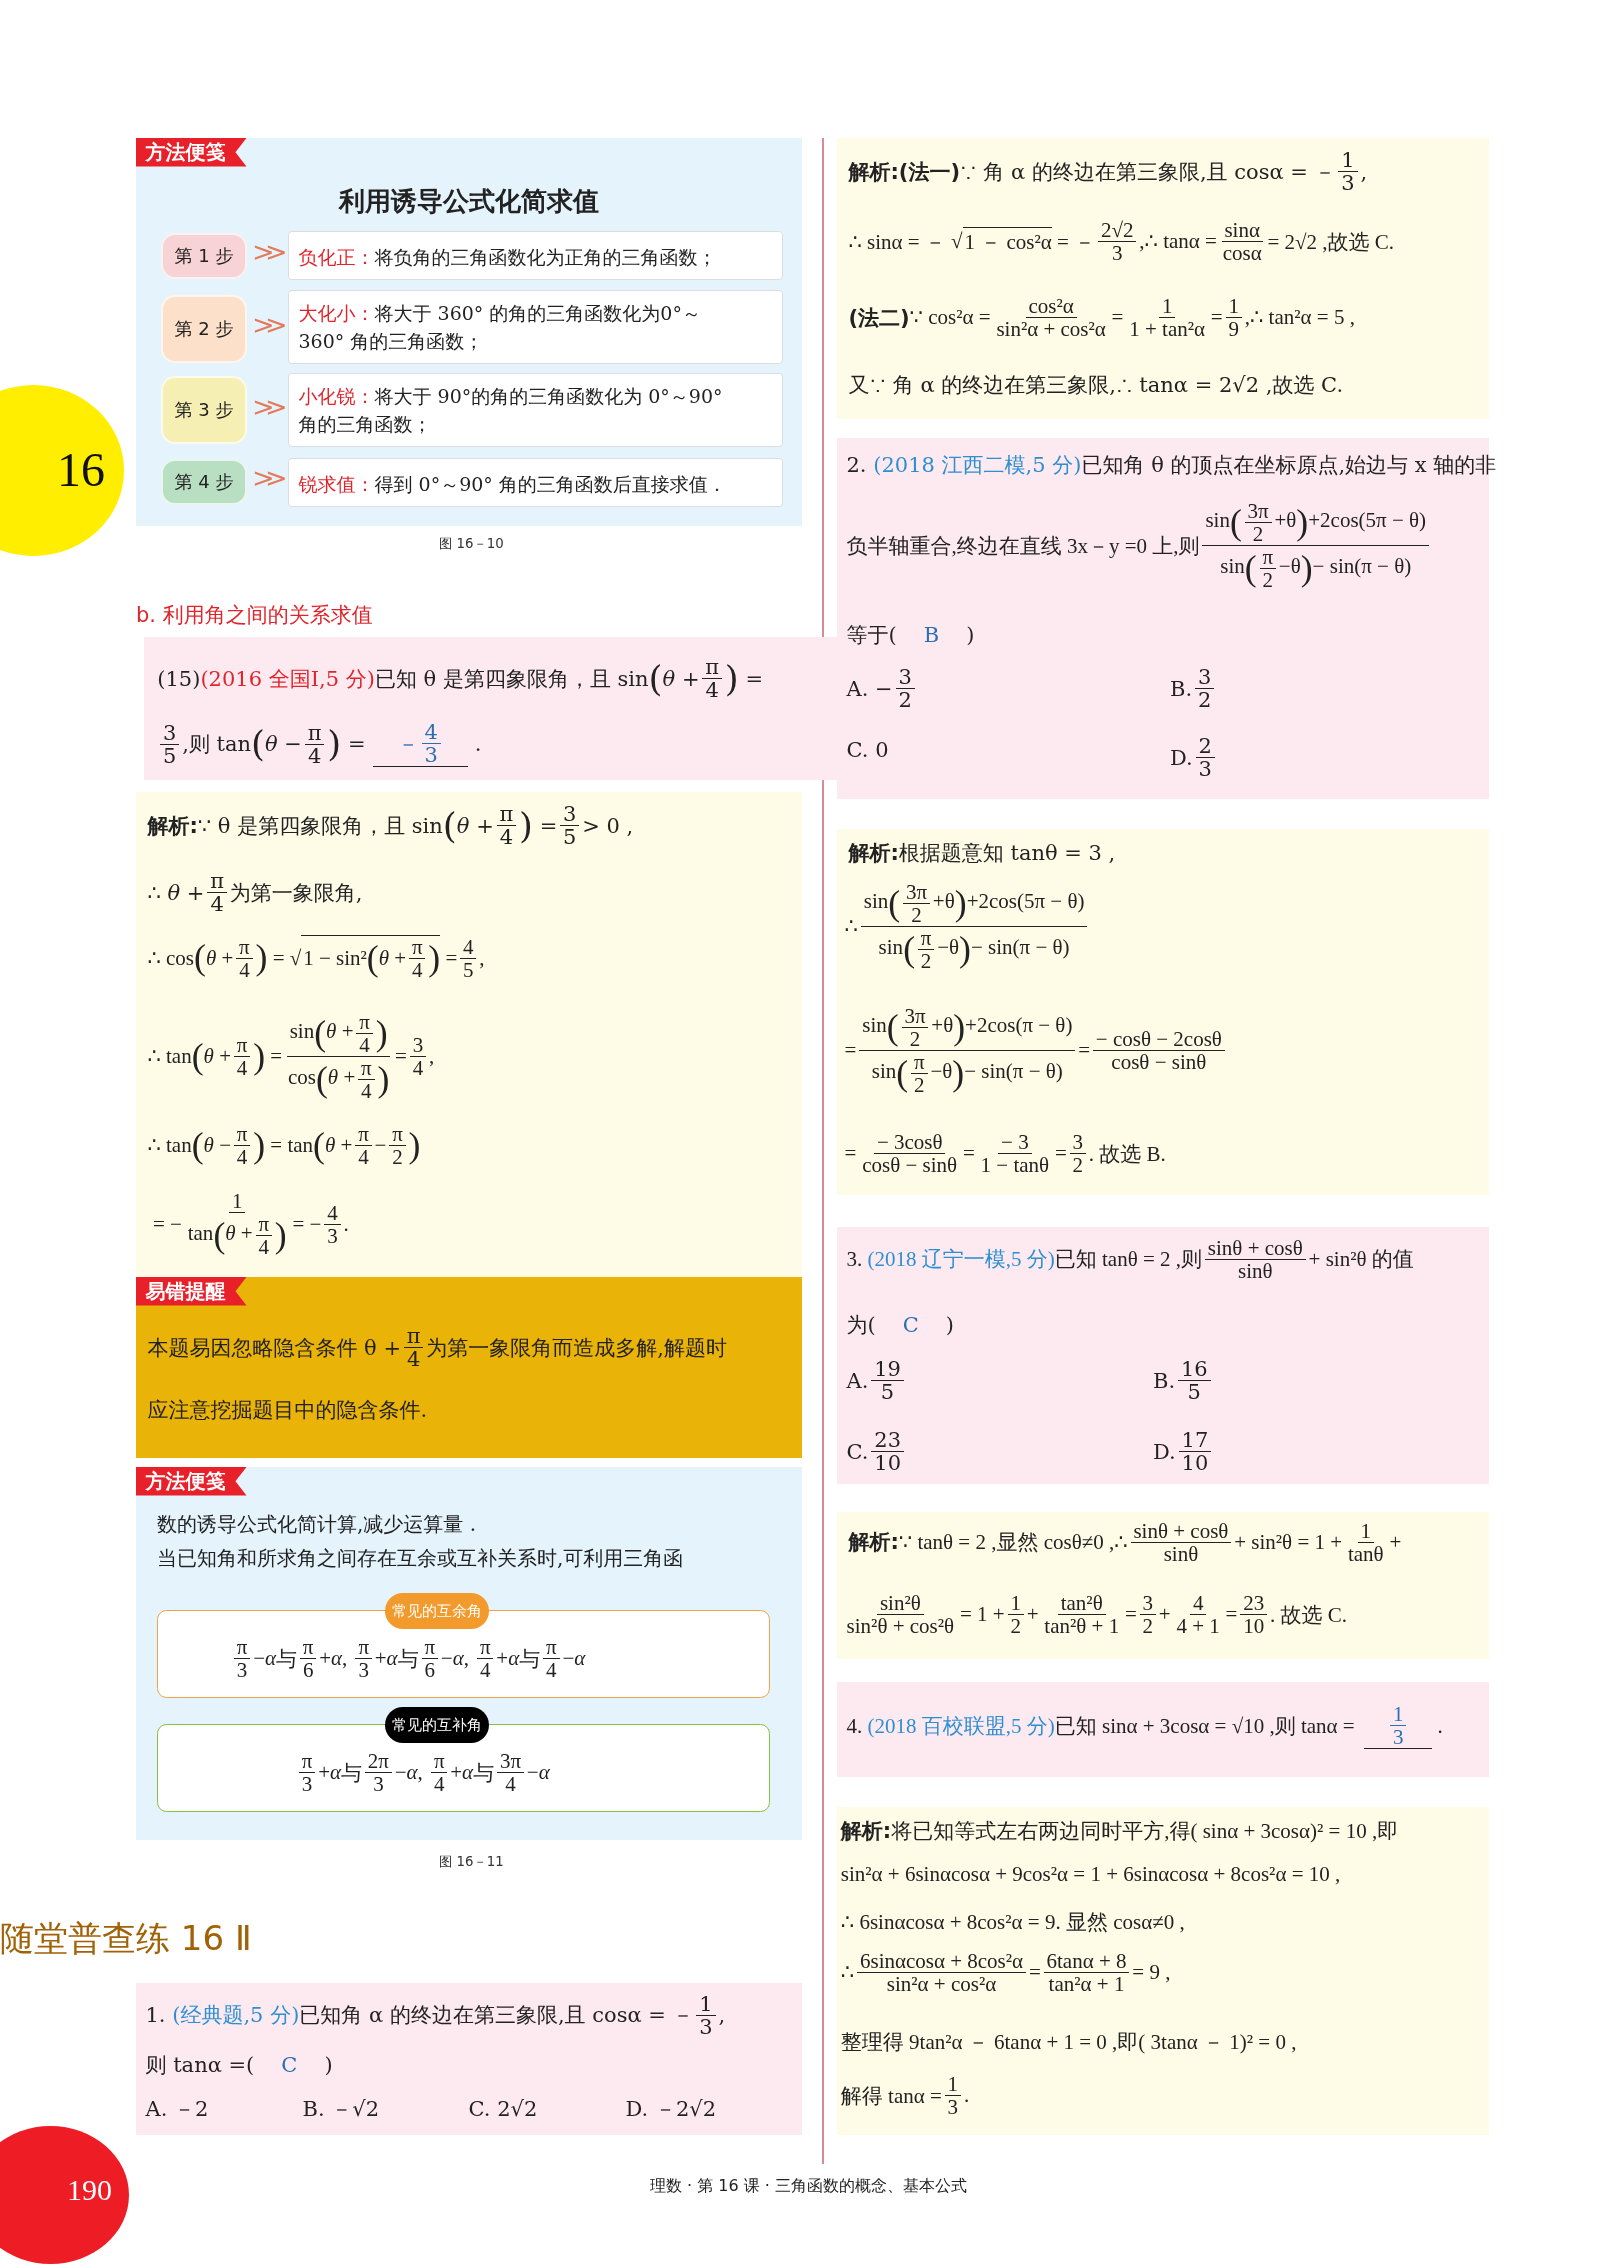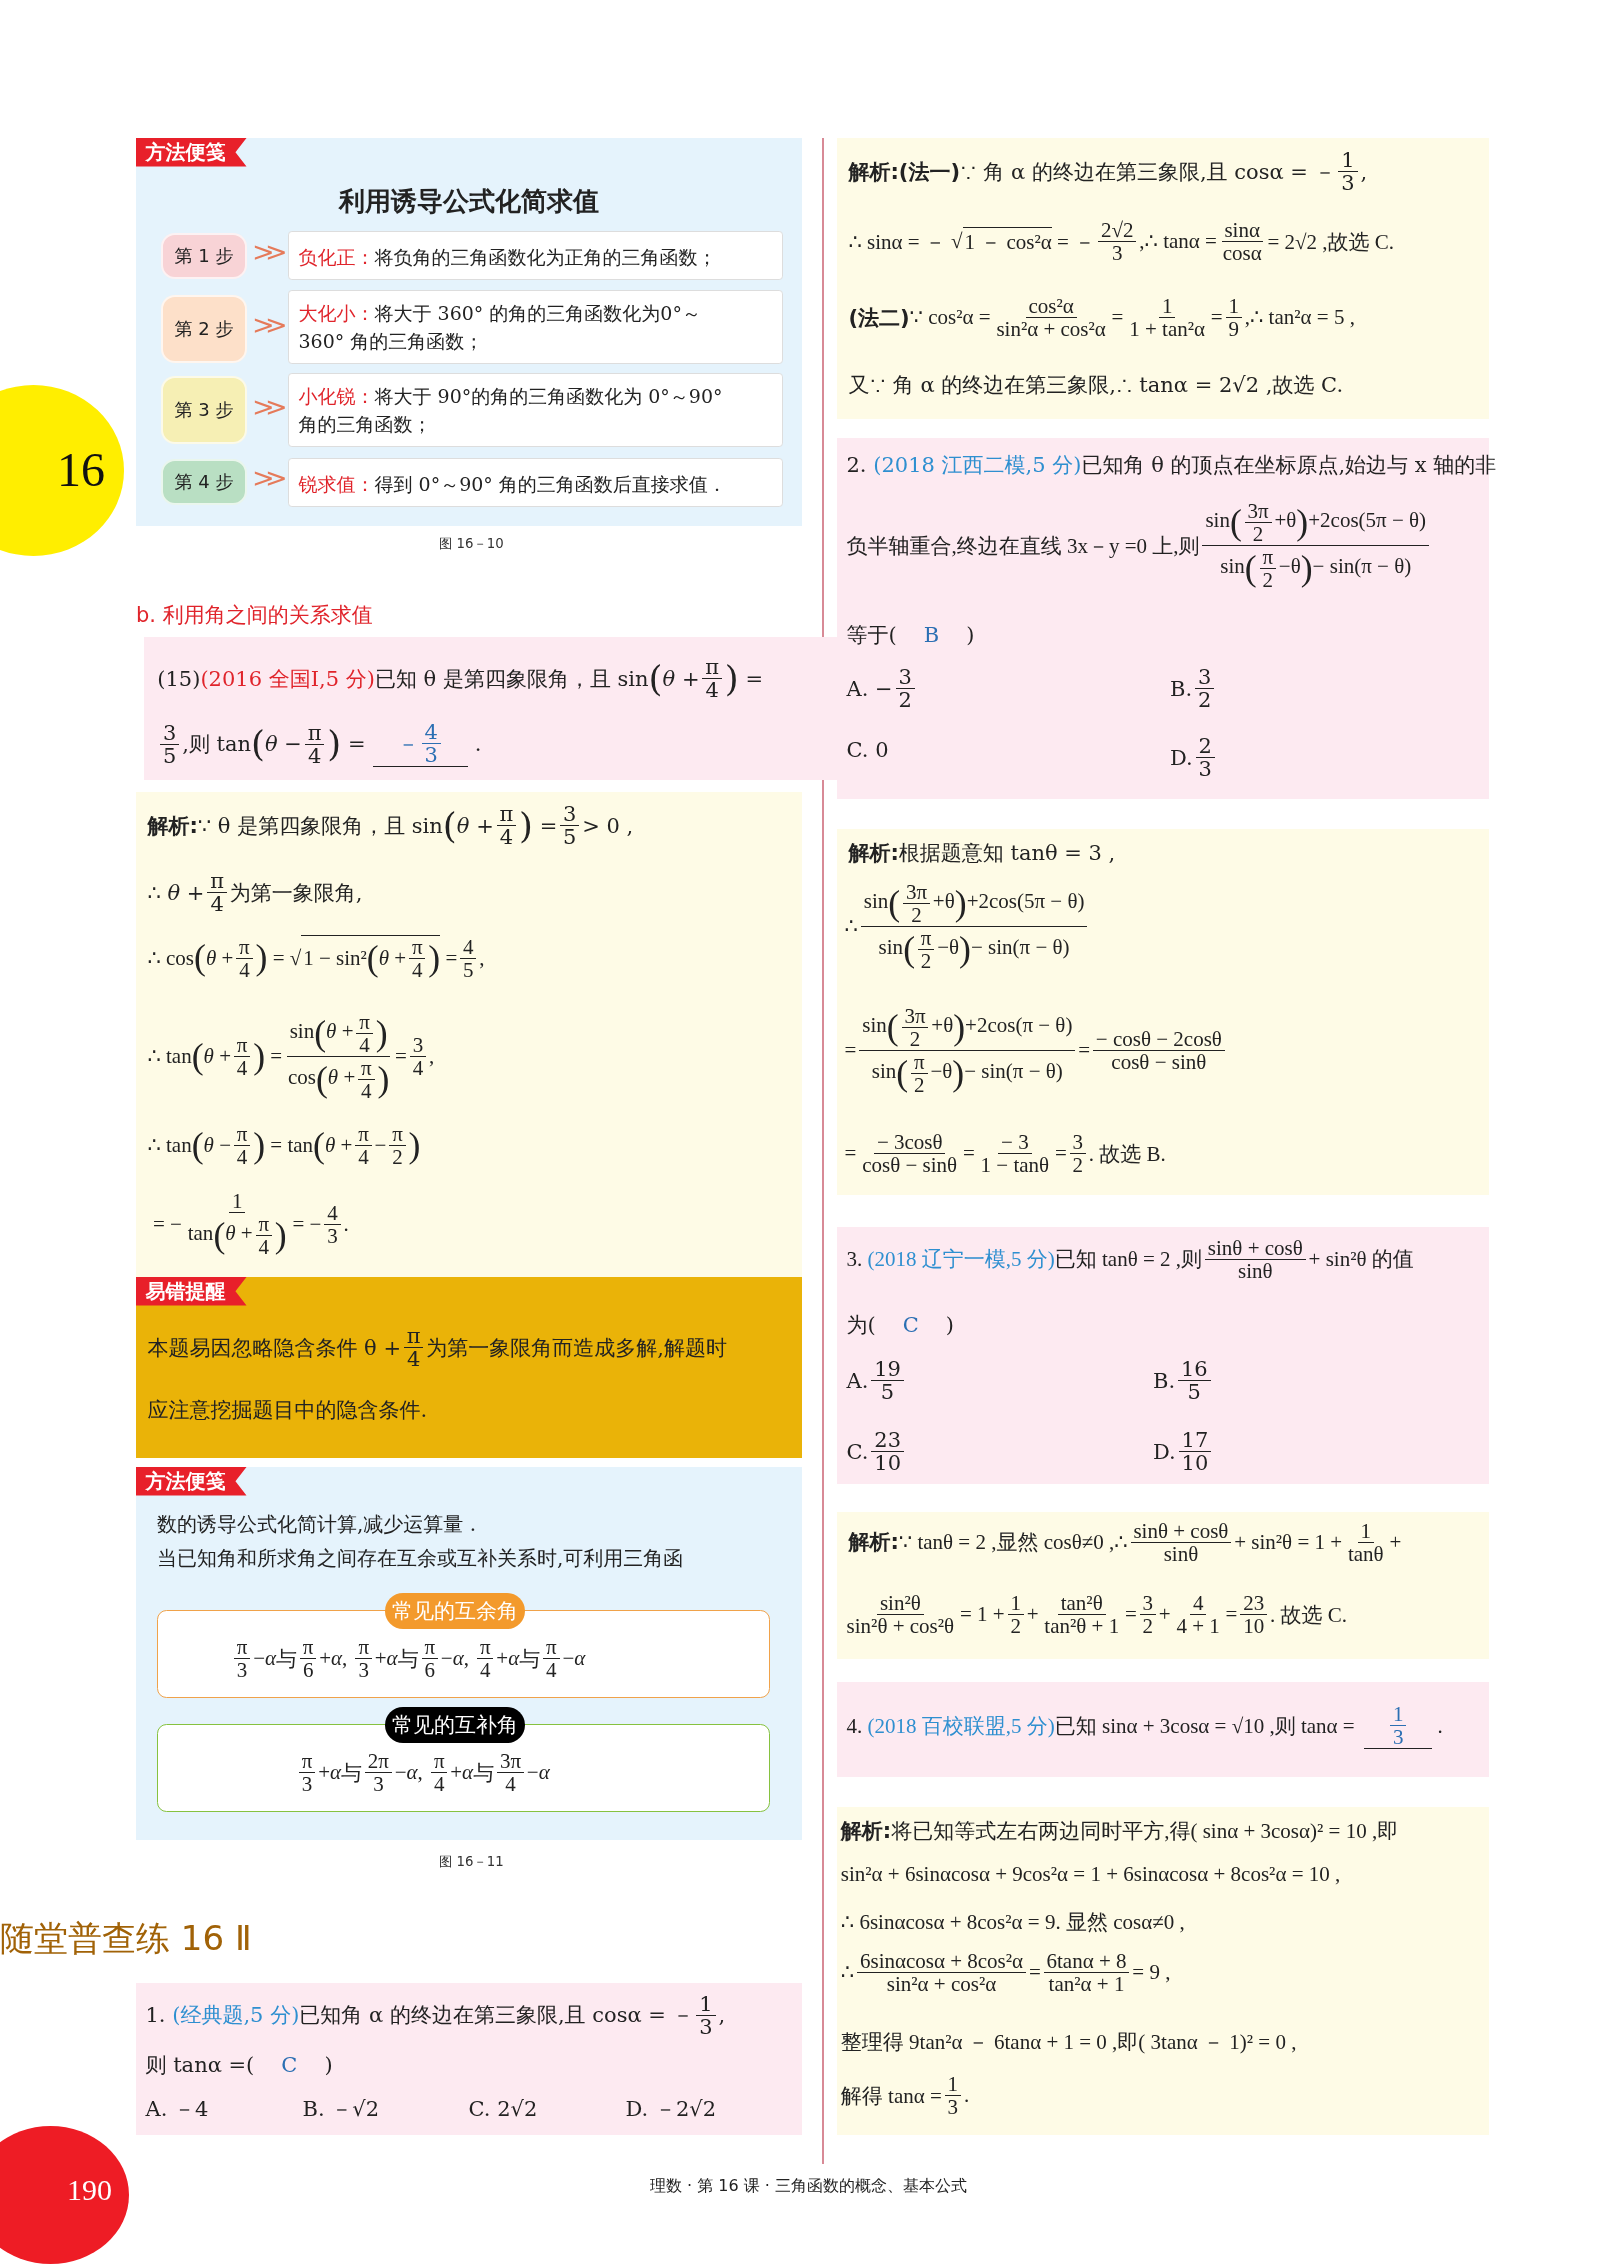--- a/index.html
+++ b/index.html
@@ -20,21 +20,21 @@
 .blue{color:#2e8fd0}
 .ans{color:#2b6fb3}
 .box-blue{background:#e5f3fc}
 .box-pink{background:#fdeaf1}
 .box-yellow{background:#fefbe6}
 .box-peach{background:#eab308}
 .step{position:absolute;left:25px;width:86px;height:46px;border-radius:14px;font-family:"DejaVu Sans",sans-serif;font-size:18px;display:flex;align-items:center;justify-content:center;border:2.9px solid rgba(255,255,255,.7)}
 .chev{position:absolute;left:116px;color:#e57a5a;font-size:27px;font-family:"DejaVu Sans",sans-serif;letter-spacing:-9.5px}
 .stepbox{position:absolute;left:152px;width:495px;background:#fff;border:1px solid #ddd;border-radius:3.8px;padding:7.6px 9.5px;font-size:19px;line-height:34px}
 .caption{position:absolute;font-size:13.3px;font-family:"DejaVu Sans",sans-serif;color:#333}
-.pill{position:absolute;height:36px;padding:0 7px;color:#fff;font-family:"DejaVu Sans",sans-serif;font-size:21px;line-height:36px;border-radius:18px}
+.pill{position:absolute;height:36px;padding:0 7px;color:#fff;font-family:"DejaVu Sans",sans-serif;font-size:15px;line-height:36px;border-radius:18px}
 .bold{font-weight:bold;font-family:"DejaVu Sans",sans-serif}
 </style>
 </head>
 <body>
 
 <div class="abs" style="left:-57px;top:385px;width:181px;height:171px;border-radius:50%;background:#ffee00"></div>
 <div class="abs math" style="left:57px;top:442px;font-size:48px;color:#111">16</div>
 
 <div class="abs" style="left:-28.5px;top:2126px;width:157px;height:138px;border-radius:50%;background:#ee1c25"></div>
 <div class="abs math" style="left:67px;top:2173px;font-size:30px;color:#fff">190</div>
@@ -237,21 +237,21 @@
 
 <div class="abs box-pink" style="left:136px;top:1983px;width:666px;height:152px">
   <div class="line" style="top:9.5px;left:9.5px">
     <span>1.</span>&nbsp;<span class="blue">(经典题,5 分)</span><span>已知角 α 的终边在第三象限,且 cosα = －</span><span class="frac">
         <span class="n">1</span>
         <span class="d">3</span>
       </span>,
   </div>
   <div class="line" style="top:68px;left:9.5px"><span>则 tanα =(</span><span class="ans" style="margin:0 27px">C</span>)</div>
   <div class="line" style="top:112px;left:9.5px;width:647px">
-    <span style="width:157px">A. －4</span>
+    <span style="width:157px">A. －2</span>
     <span style="width:166px">B. －√2</span>
     <span style="width:157px">C. 2√2</span>
     <span>D. －2√2</span>
   </div>
 </div>
 
 <div class="abs box-yellow" style="left:837px;top:138px;width:652px;height:281px">
   <div class="line" style="top:11.4px;left:11.4px"><span class="bold">解析:</span><span class="bold">(法一)</span><span>∵ 角 α 的终边在第三象限,且 cosα = －</span><span class="frac">
         <span class="n">1</span>
         <span class="d">3</span>

